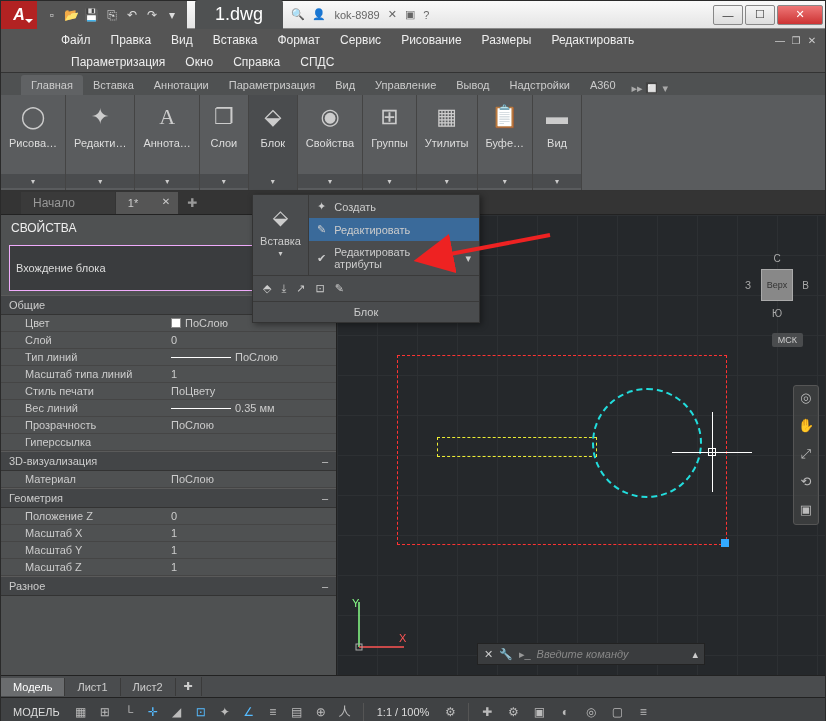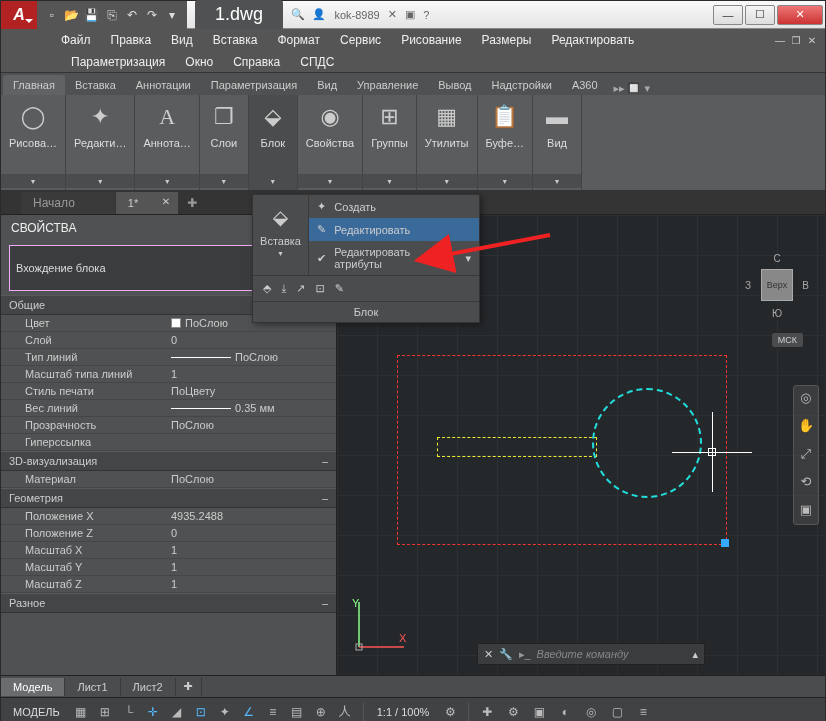--- a/index.html
+++ b/index.html
@@ -15,21 +15,21 @@
 .title-icons{display:flex;gap:8px;margin-left:8px;align-items:center}
 .title-icons span{color:#666}
 .win-controls{margin-left:auto;display:flex}
 .win-btn{width:30px;height:20px;border:1px solid #888;background:linear-gradient(#f5f5f5,#ddd);display:flex;align-items:center;justify-content:center;color:#333;font-size:11px;margin-right:2px;border-radius:2px}
 .win-btn.close{background:linear-gradient(#e77,#c33);color:#fff;width:46px}
 .menubar{height:22px;background:#555;display:flex;align-items:center;padding-left:50px;gap:0}
 .menubar2{height:22px;background:#555;display:flex;align-items:center;padding-left:60px;gap:0;border-bottom:1px solid #333}
 .menu-item{padding:3px 10px;color:#eee;font-size:12px}
 .doc-controls{margin-left:auto;display:flex;gap:2px;padding-right:6px}
 .doc-btn{width:14px;height:14px;color:#ccc;font-size:10px;display:flex;align-items:center;justify-content:center}
-.ribbon-tabs{height:22px;background:#4f5152;display:flex;align-items:flex-end;padding-left:2px}
+.ribbon-tabs{height:22px;background:#4f5152;display:flex;align-items:flex-end;padding-left:20px}
 .rtab{padding:4px 10px;color:#ccc;font-size:11px}
 .rtab.active{background:#606264;border-radius:3px 3px 0 0}
 .rtab-extra{margin-left:6px;color:#aaa;display:flex;gap:4px;align-items:center}
 .ribbon{height:96px;background:#5a5c5e;display:flex;border-bottom:1px solid #333}
 .panel{border-right:1px solid #444;display:flex;flex-direction:column;align-items:center;padding:6px 8px 0;position:relative}
 .panel-icon{width:32px;height:32px;display:flex;align-items:center;justify-content:center;font-size:22px;margin-bottom:2px}
 .panel-label{font-size:11px;color:#ddd;margin-top:2px;white-space:nowrap}
 .panel-drop{position:absolute;bottom:2px;left:0;right:0;height:14px;background:#4a4c4e;display:flex;align-items:center;justify-content:center}
 .panel-drop:after{content:"▾";font-size:8px;color:#ccc}
 .panel.active{background:#4a4c4e}
@@ -291,26 +291,20 @@
               <span>ПоСлою</span>
             </div>
           </div>
         </div>
       <div class="group-hdr">
           <span>Геометрия</span>
           <span>–</span>
         </div>
       <div id="geom-rows">
           <div class="prop-row">
-            <div class="prop-label">Положение X</div>
-            <div class="prop-val">
-              <span>4935.2488</span>
-            </div>
-          </div>
-          <div class="prop-row">
             <div class="prop-label">Положение Z</div>
             <div class="prop-val">
               <span>0</span>
             </div>
           </div>
           <div class="prop-row">
             <div class="prop-label">Масштаб X</div>
             <div class="prop-val">
               <span>1</span>
             </div>

